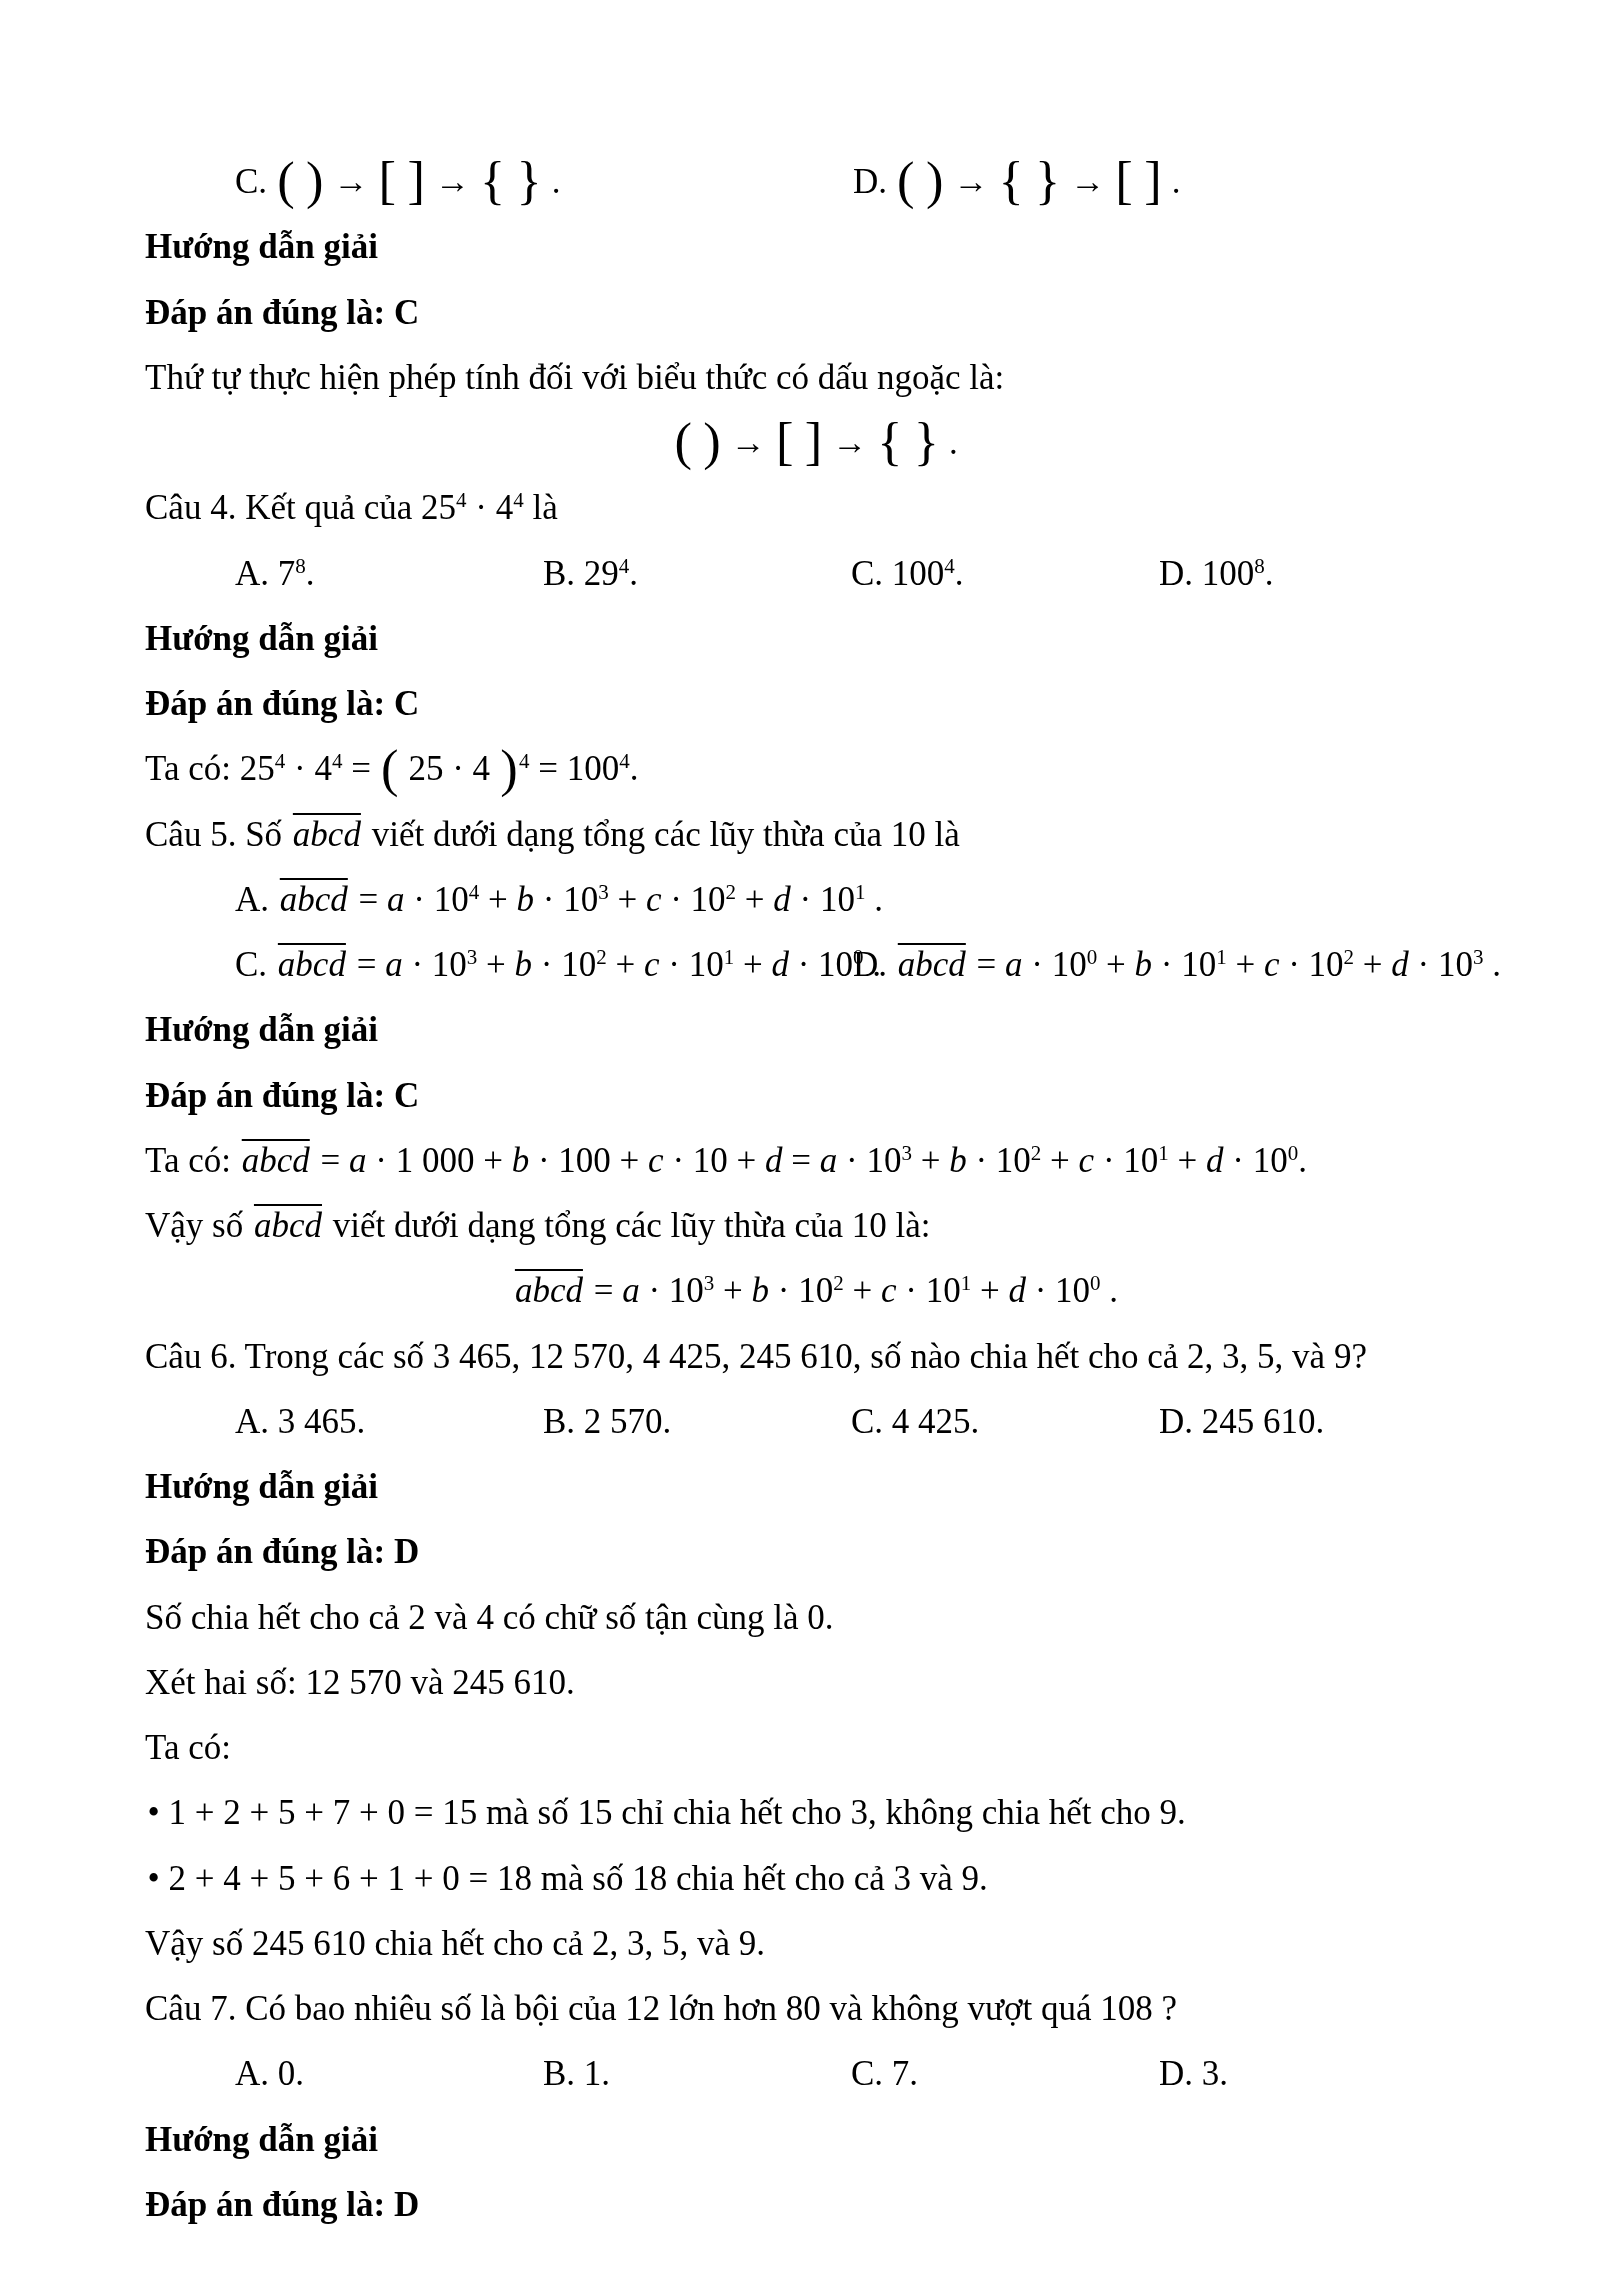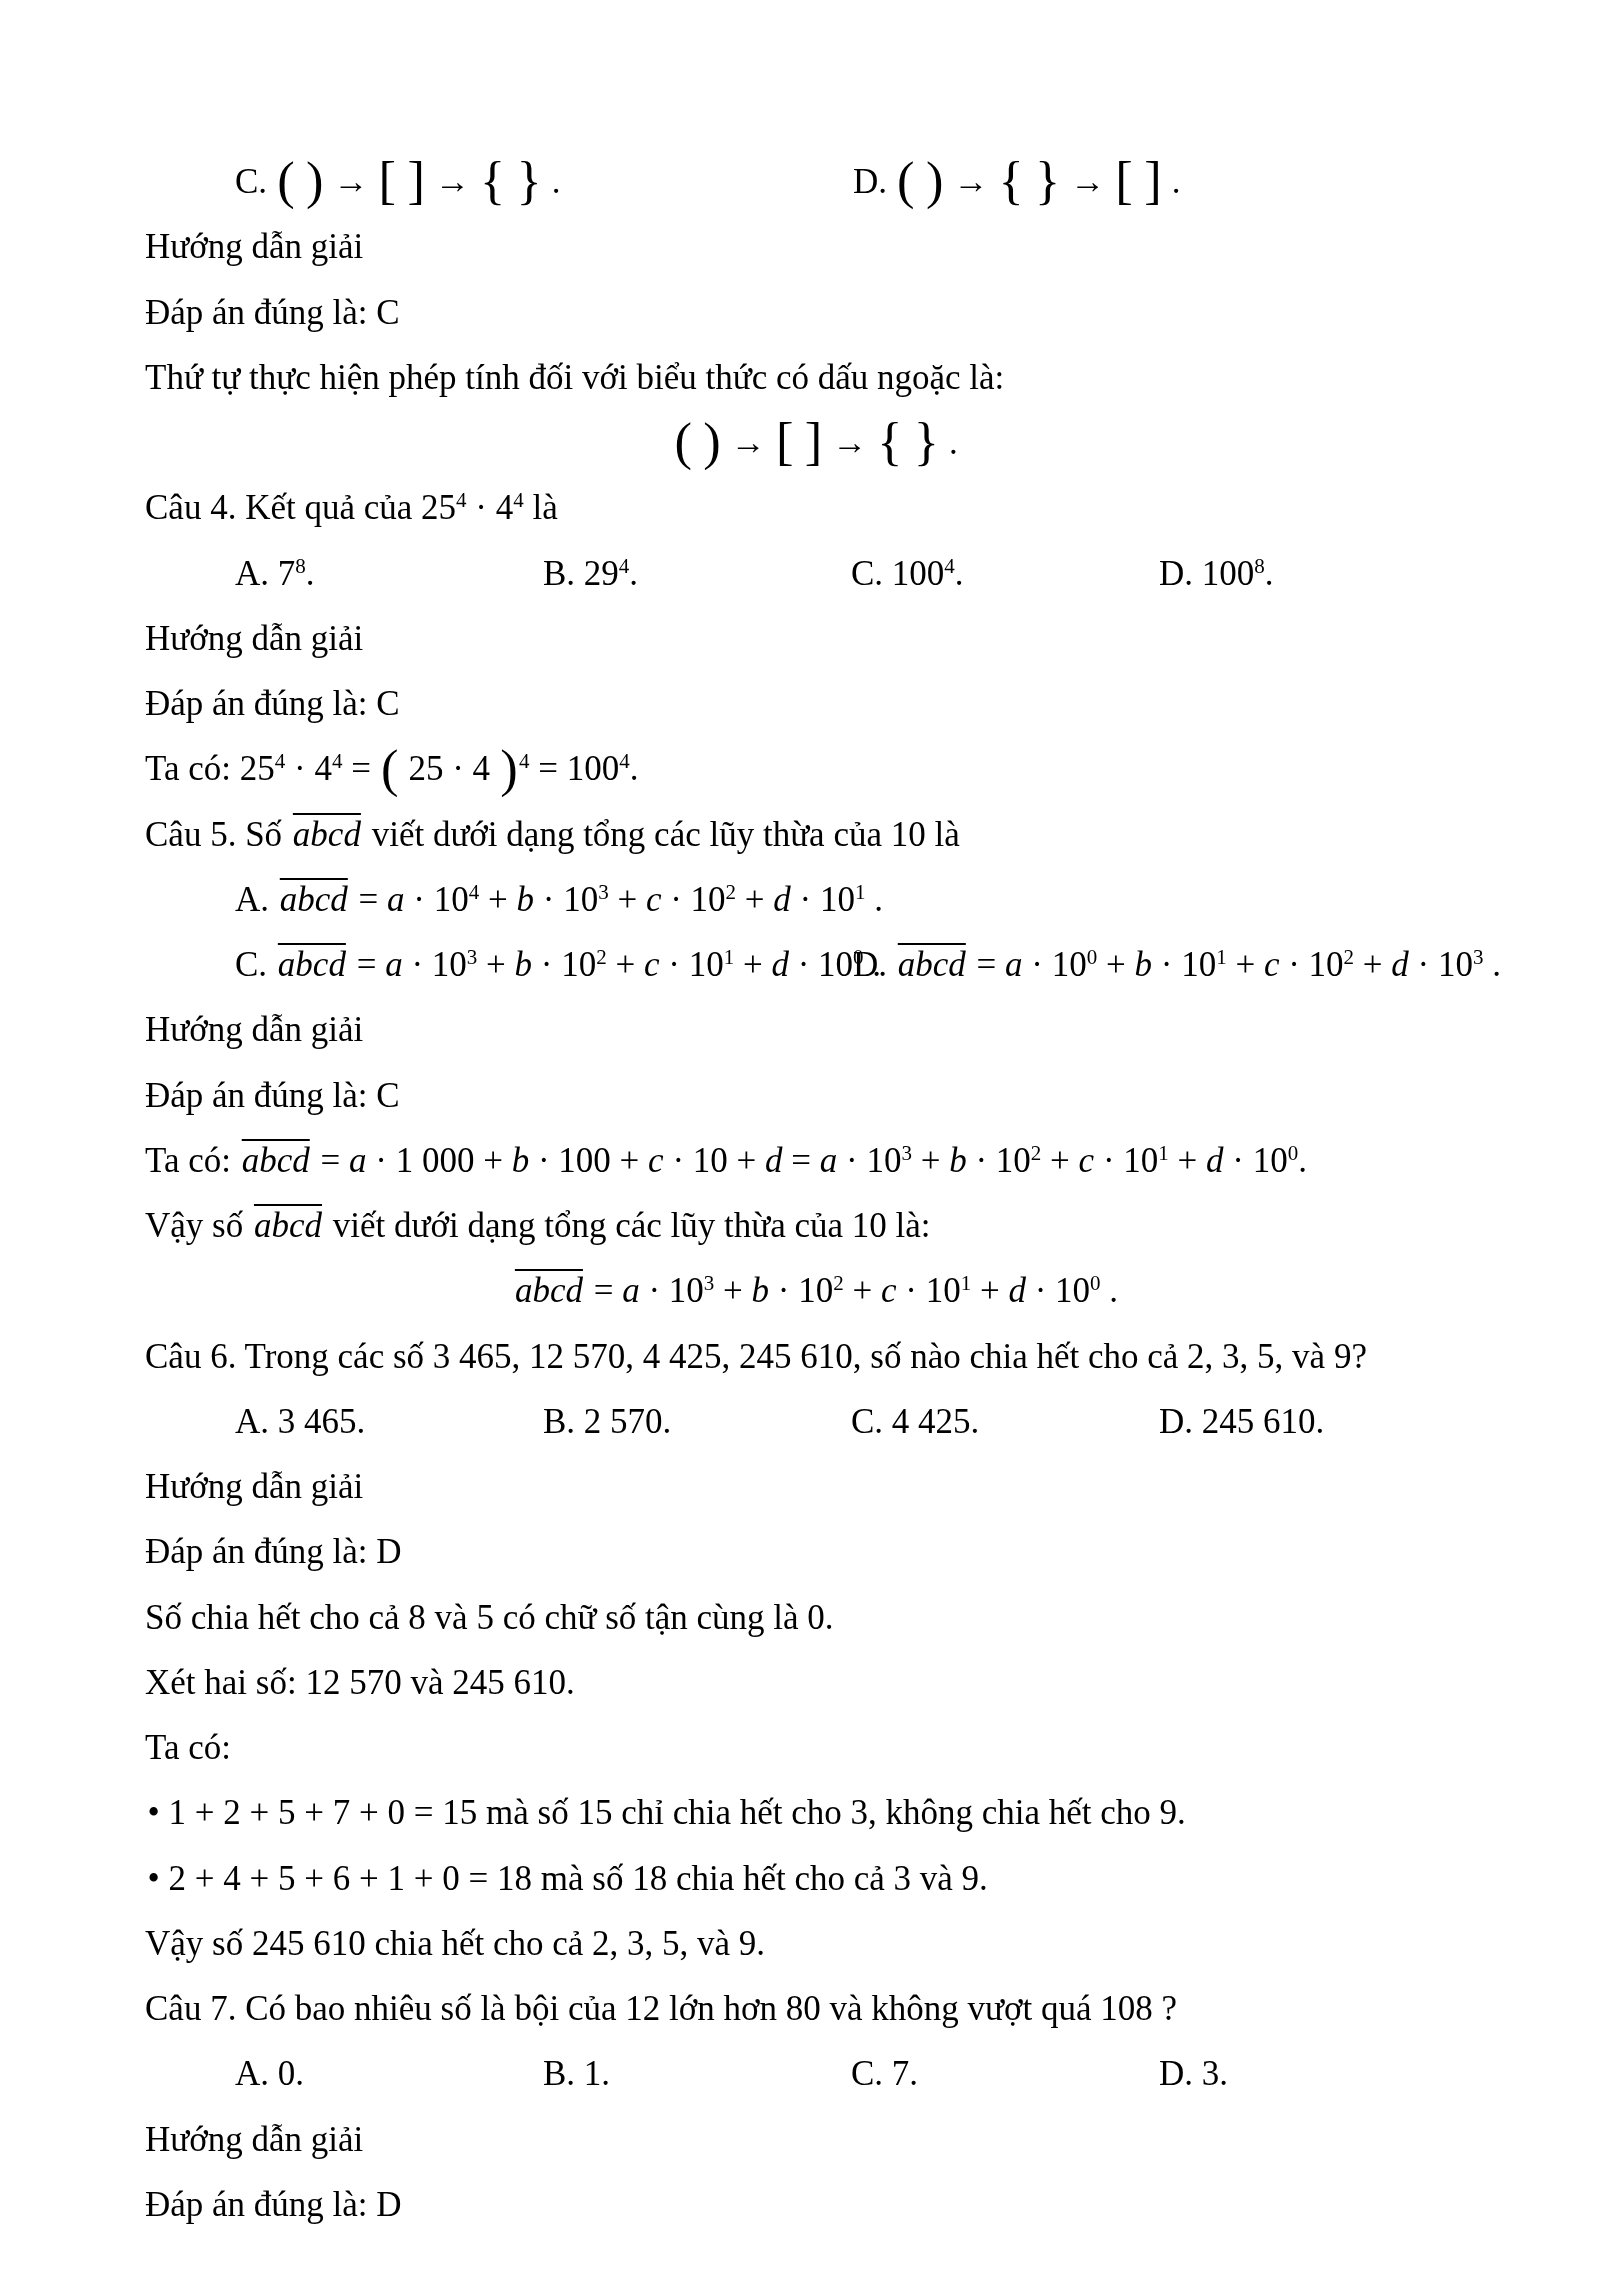--- a/index.html
+++ b/index.html
@@ -19,21 +19,21 @@
     font-size: 35px;
     line-height: 1.15;
   }
   .doc {
     position: absolute;
     top: 162px;
     left: 145px;
     right: 137px;
   }
   .ln { margin: 0 0 25px 0; white-space: nowrap; }
-  .h  { font-weight: 400; }
+  .h  { font-weight: 700; }
   .q  { margin-top: 7.9px; }
   .center { text-align: center; white-space: nowrap; }
   .opts4 {
     display: grid;
     grid-template-columns: 308px 308px 308px 308px;
     padding-left: 90px;
   }
   .opts2 {
     display: grid;
     grid-template-columns: 618px 1fr;
@@ -98,21 +98,21 @@
 
     <p class="ln q"><span class="t-b">Câu 6.</span> Trong các số 3 465, 12 570, 4 425, 245 610,  số nào chia hết cho cả 2, 3, 5, và 9?</p>
     <div class="ln opts4">
       <span class="cell">A. 3 465.</span>
       <span class="cell">B. 2 570.</span>
       <span class="cell">C. 4 425.</span>
       <span class="cell">D. 245 610.</span>
     </div>
     <p class="ln h">Hướng dẫn giải</p>
     <p class="ln h">Đáp án đúng là: D</p>
-    <p class="ln">Số chia hết cho cả 8 và 5 có chữ số tận cùng là 0.</p>
+    <p class="ln">Số chia hết cho cả 2 và 4 có chữ số tận cùng là 0.</p>
     <p class="ln">Xét hai số: 12 570 và 245 610.</p>
     <p class="ln">Ta có:</p>
     <p class="ln bullet">• 1 + 2 + 5 + 7 + 0 = 15 mà số 15 chỉ chia hết cho 3, không chia hết cho 9.</p>
     <p class="ln bullet">• 2 + 4 + 5 + 6 + 1 + 0 = 18 mà số 18 chia hết cho cả 3 và 9.</p>
     <p class="ln">Vậy số 245 610 chia hết cho cả 2, 3, 5, và 9.</p>
 
     <p class="ln q"><span class="t-b">Câu 7.</span> Có bao nhiêu số là bội của 12 lớn hơn 80 và không vượt quá 108 ?</p>
     <div class="ln opts4">
       <span class="cell">A. 0.</span>
       <span class="cell">B. 1.</span>

